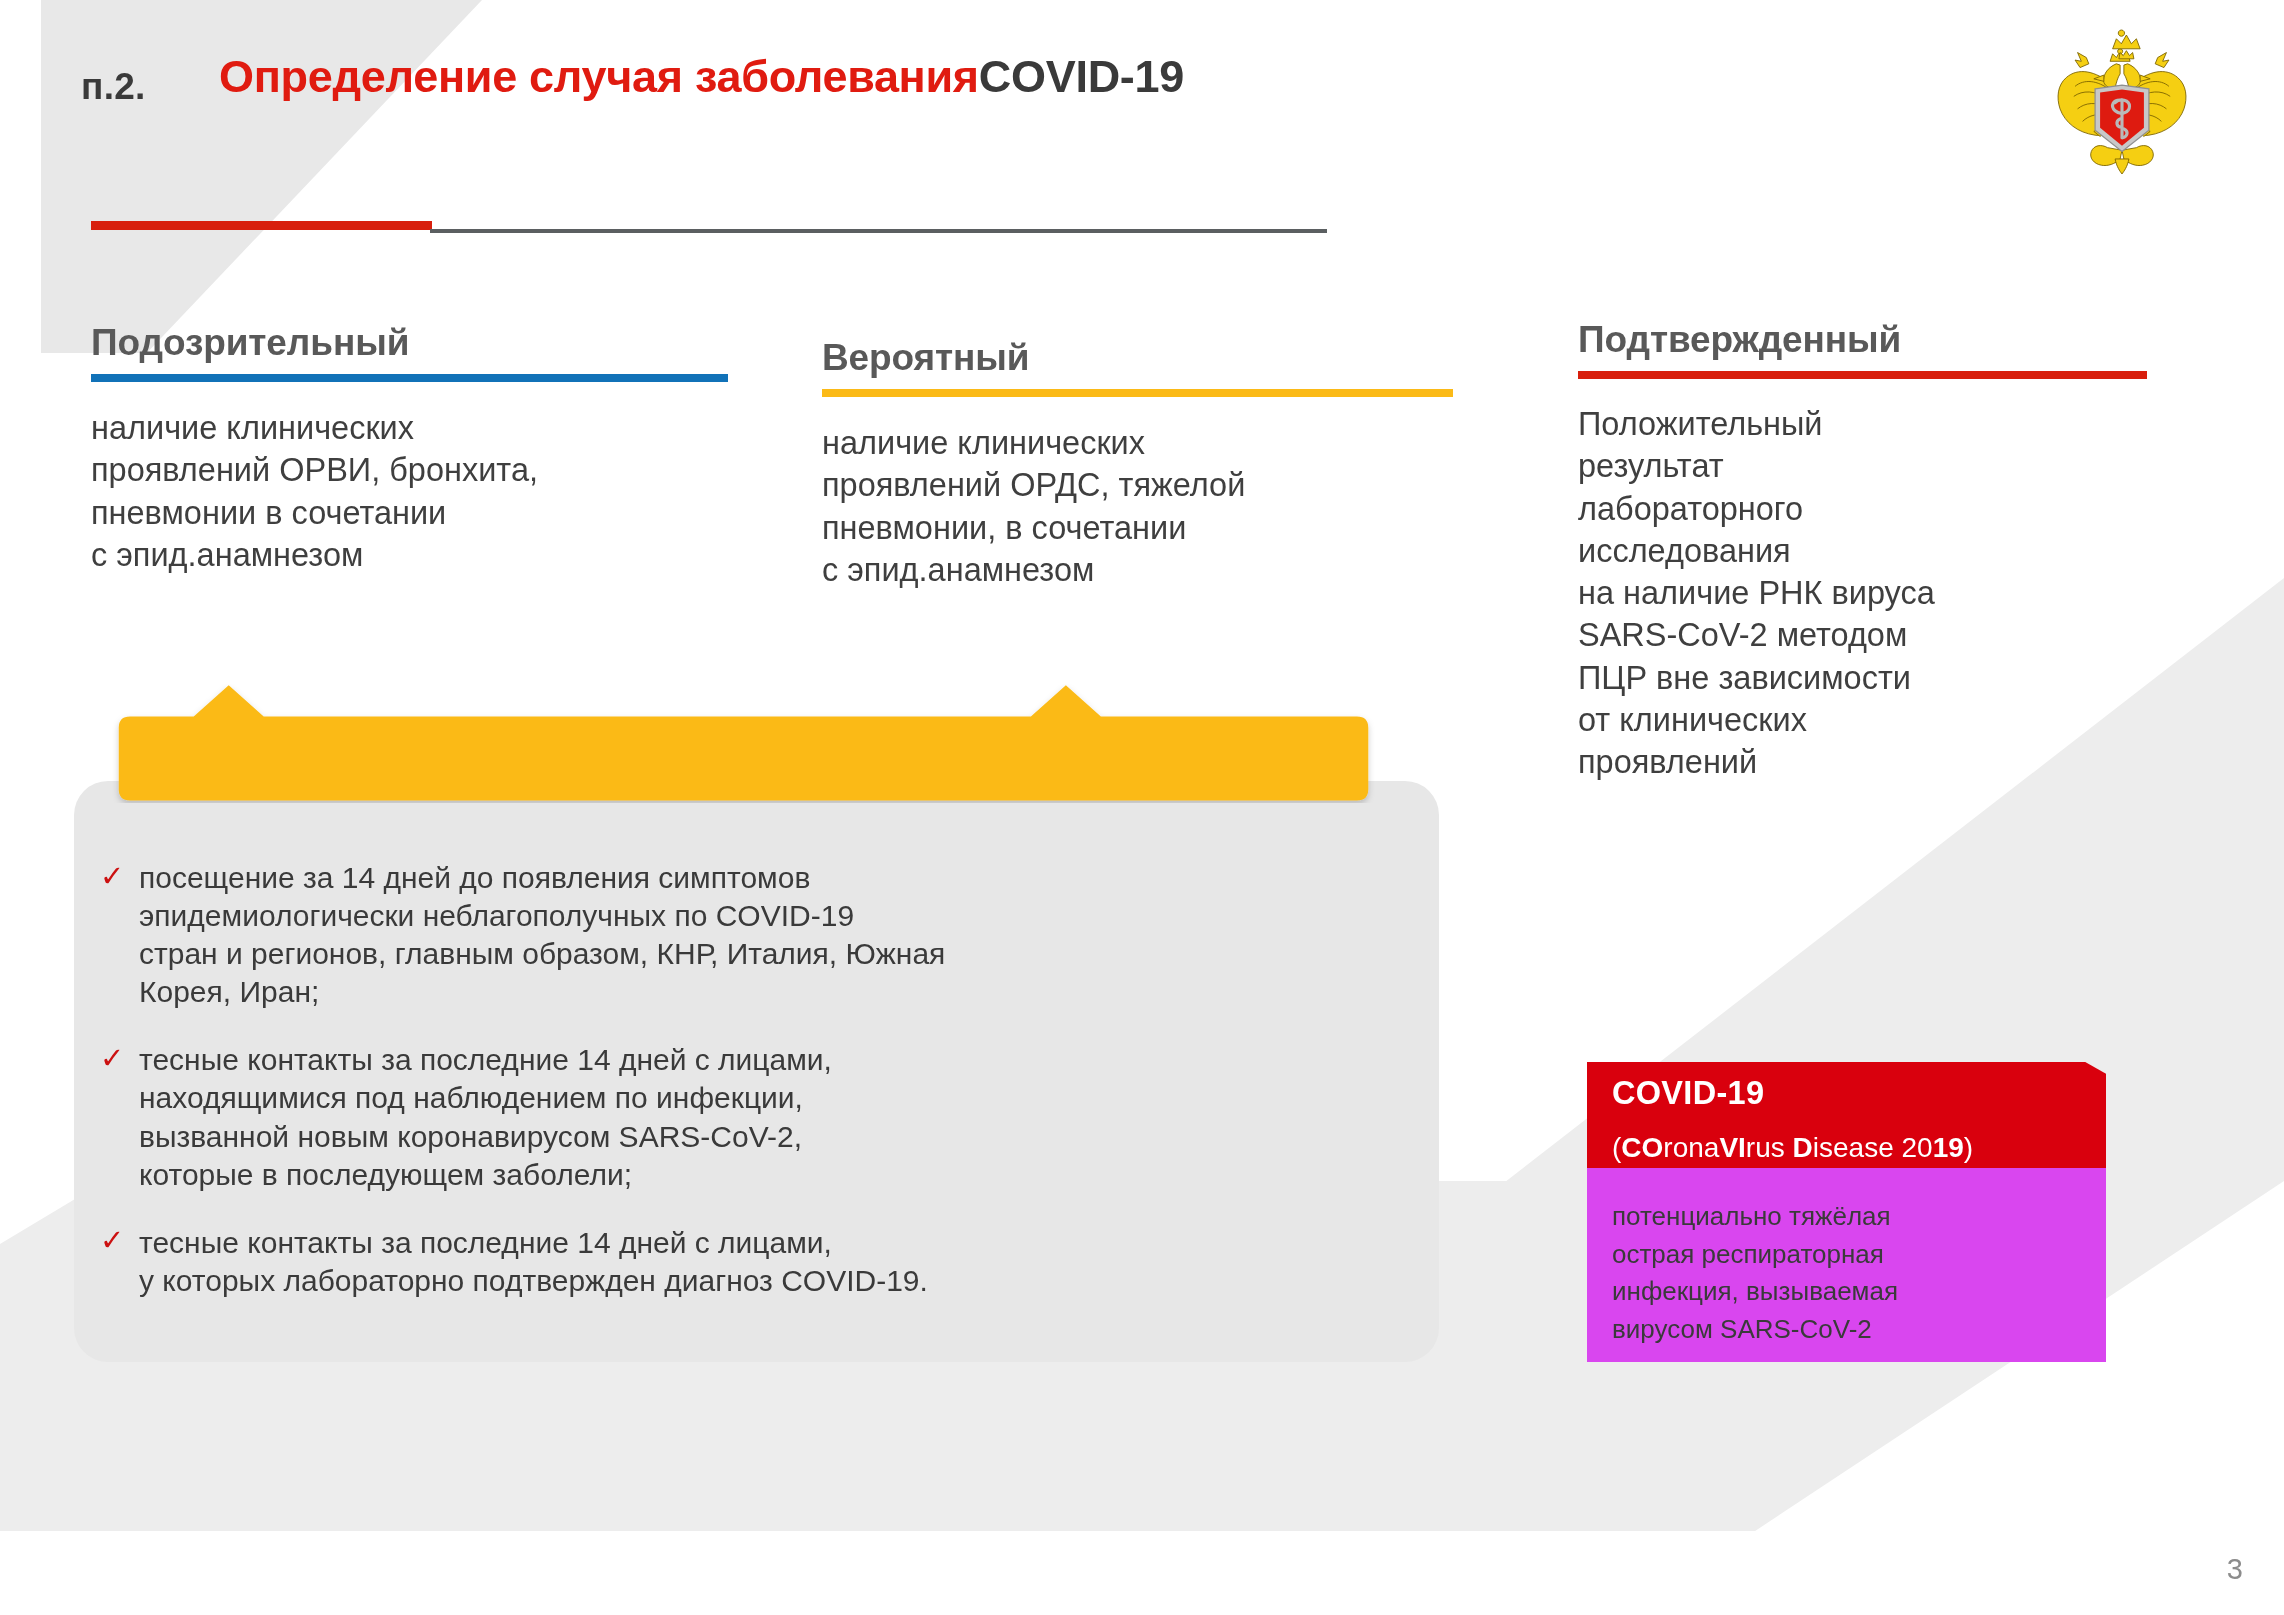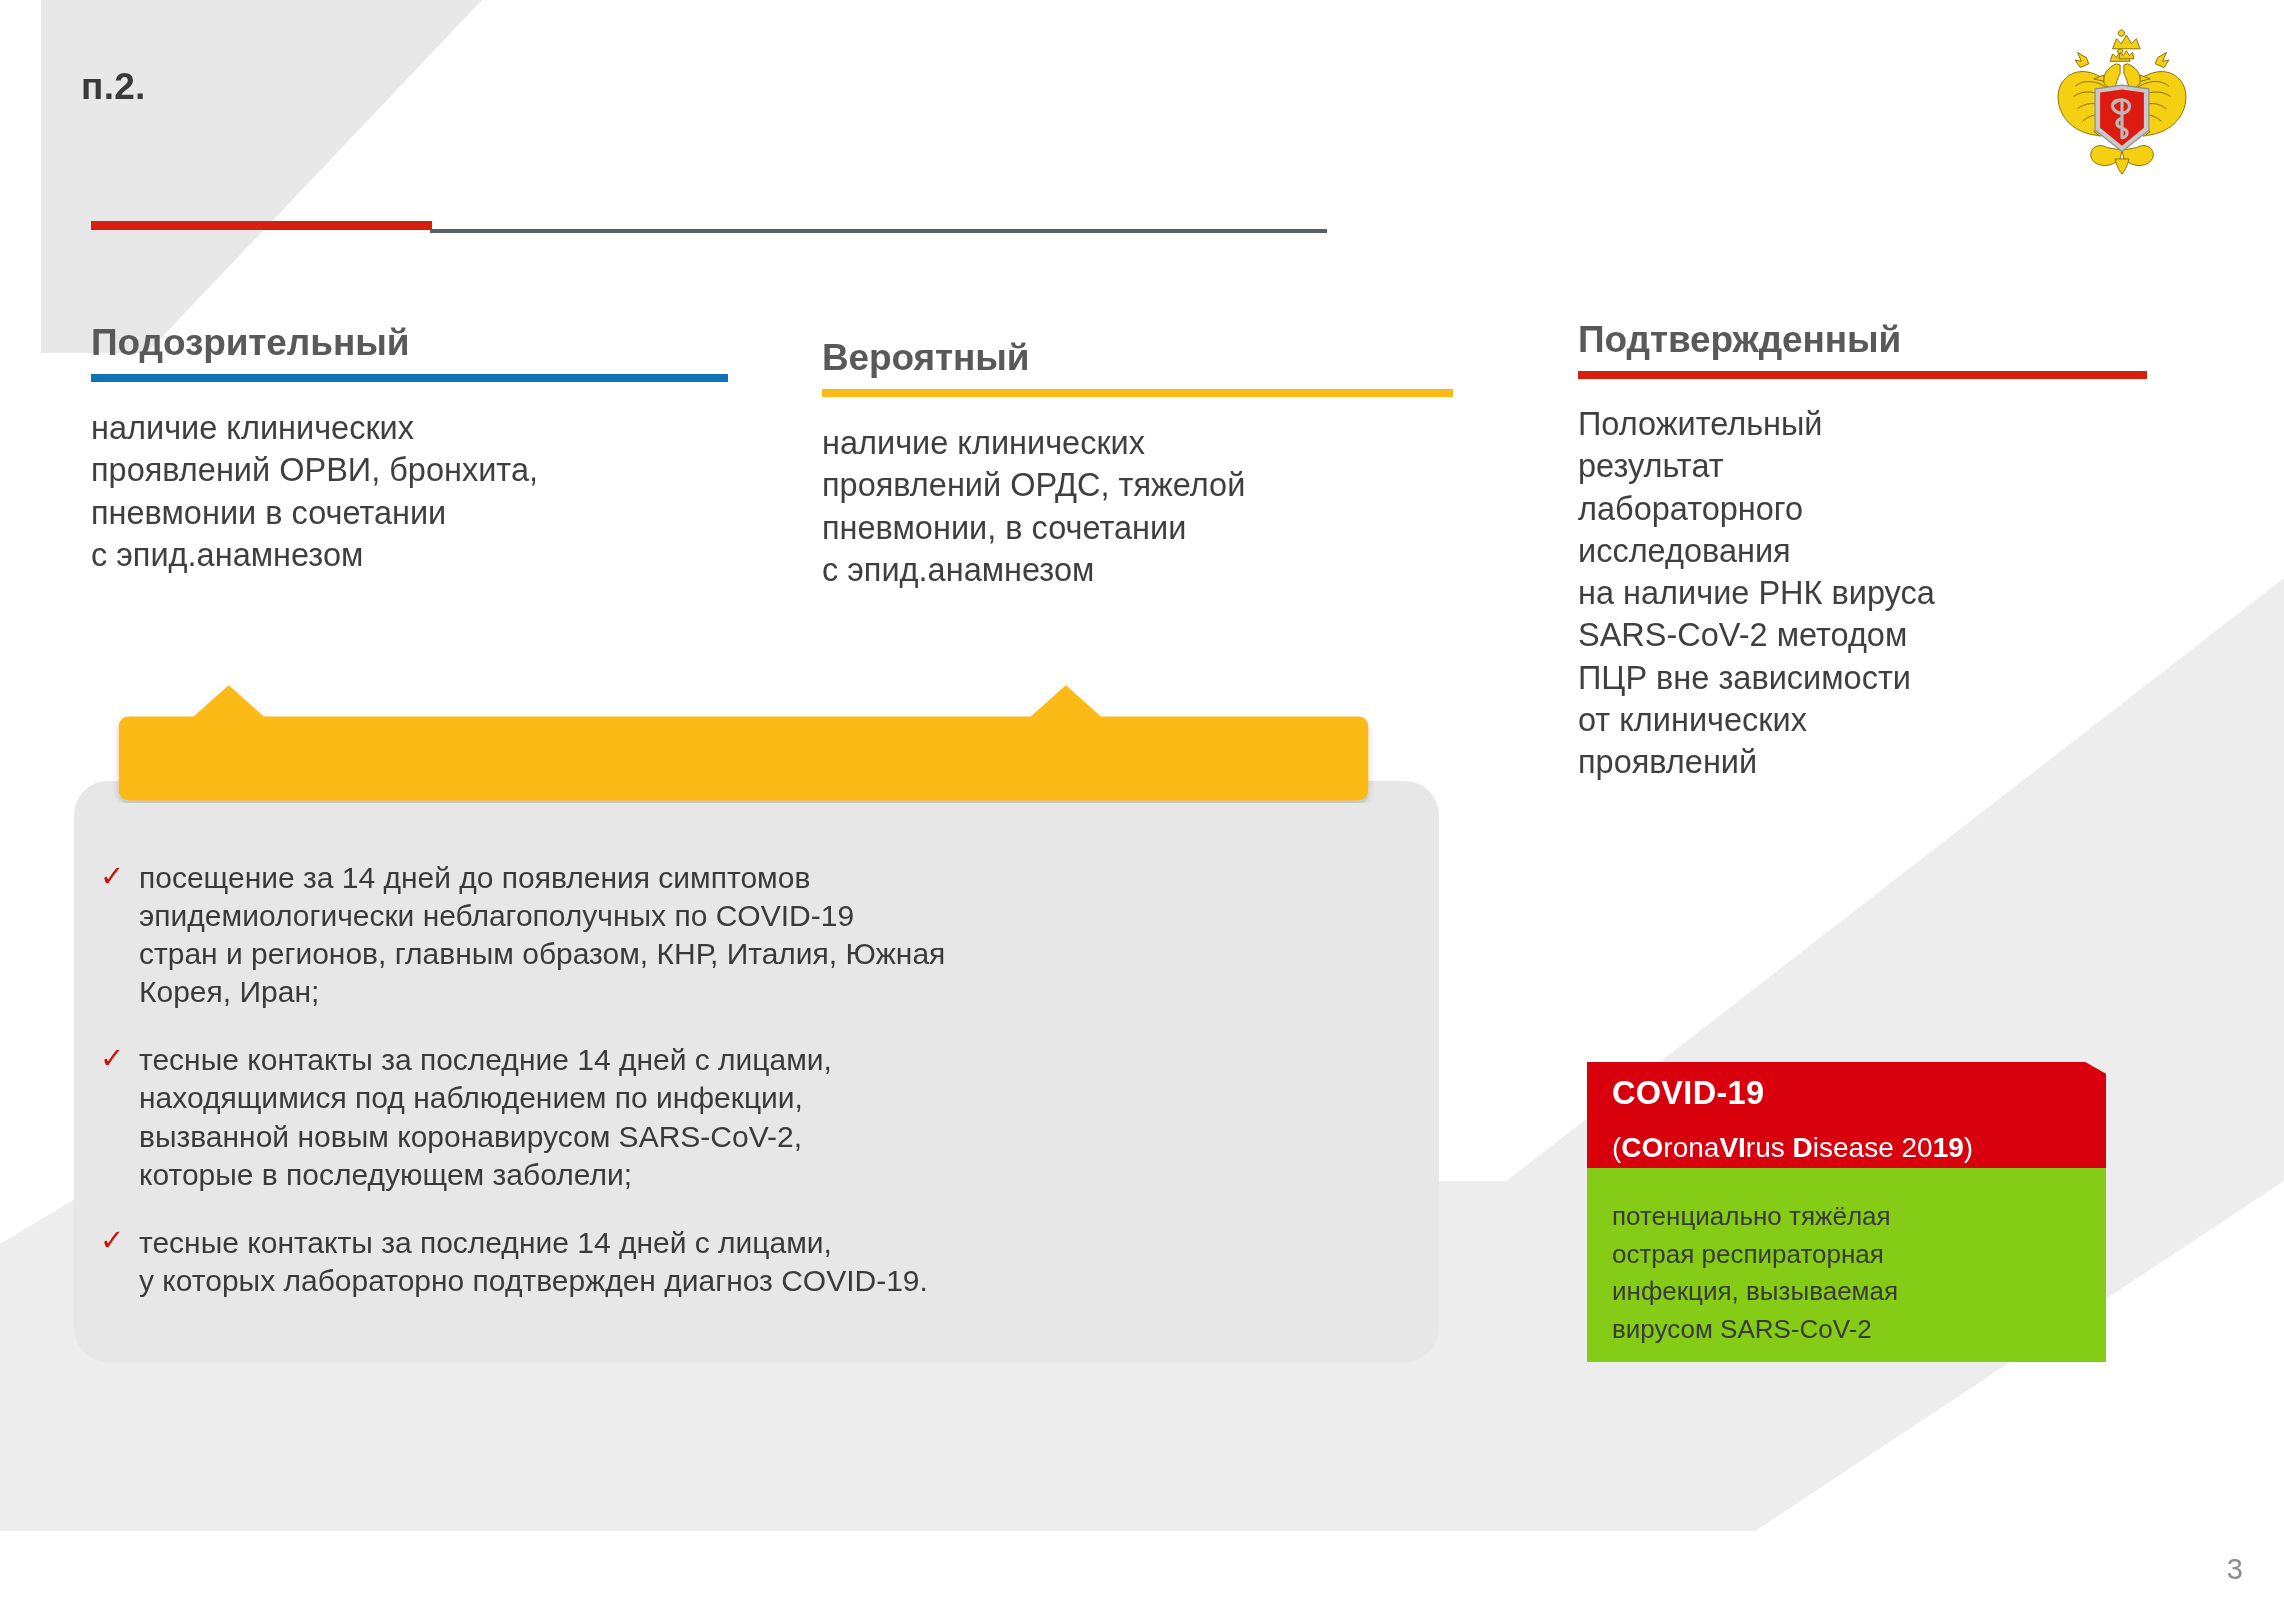--- a/index.html
+++ b/index.html
@@ -113,41 +113,45 @@
   .card{ position:absolute; left:1587px; top:1062px; width:519px; height:300px; z-index:4; }
   .card-head{
     position:relative; width:519px; height:106px; background:#d9000d;
     clip-path:polygon(0 0, 96% 0, 100% 11%, 100% 100%, 0 100%);
     padding:15px 0 0 25px; color:#ffffff;
   }
   .card-title{ font-size:32.5px; font-weight:bold; line-height:1.0; letter-spacing:0.3px; }
   .card-sub{ font-size:28px; font-weight:normal; margin-top:24px; line-height:1.0; }
   .card-sub b{ font-weight:bold; }
   .card-body{
-    width:519px; height:194px; background:#84cc16;
+    width:519px; height:194px; background:#d946ef;
     padding:30px 25px 0 25px;
     font-size:26px; line-height:1.45; color:#3a3a3a; white-space:pre-line;
   }
 
   
   .pageno{
     position:absolute; right:41px; bottom:30px;
     font-size:29px; color:#8c8c8c; z-index:6;
   }
 </style>
 </head>
 <body>
 
 <div class="bg-tri-topleft"></div>
 <div class="bg-shape-right"></div>
 <div class="bg-shape-bottom"></div>
 <div class="bg-bottom-notch"></div>
 
 <div class="header">
   <div class="hdr-num">п.2.</div>
+  <div class="hdr-title">
+    <span class="red">Определение случая
+заболевания</span><span class="dark">COVID-19</span>
+  </div>
 </div>
 <div class="rule-red"></div>
 <div class="rule-grey"></div>
 
 <div class="emblem">
   <svg viewBox="0 0 230 270" width="144" height="169" aria-hidden="true">
     <g stroke="#7a6200" stroke-width="1.4" fill="#f5cf12">
 
       <path d="M58 52 l-14 -8 l6 14 l-10 -2 l8 12 l14 -6 z"></path>
       <path d="M172 52 l14 -8 l-6 14 l10 -2 l-8 12 l-14 -6 z"></path>

